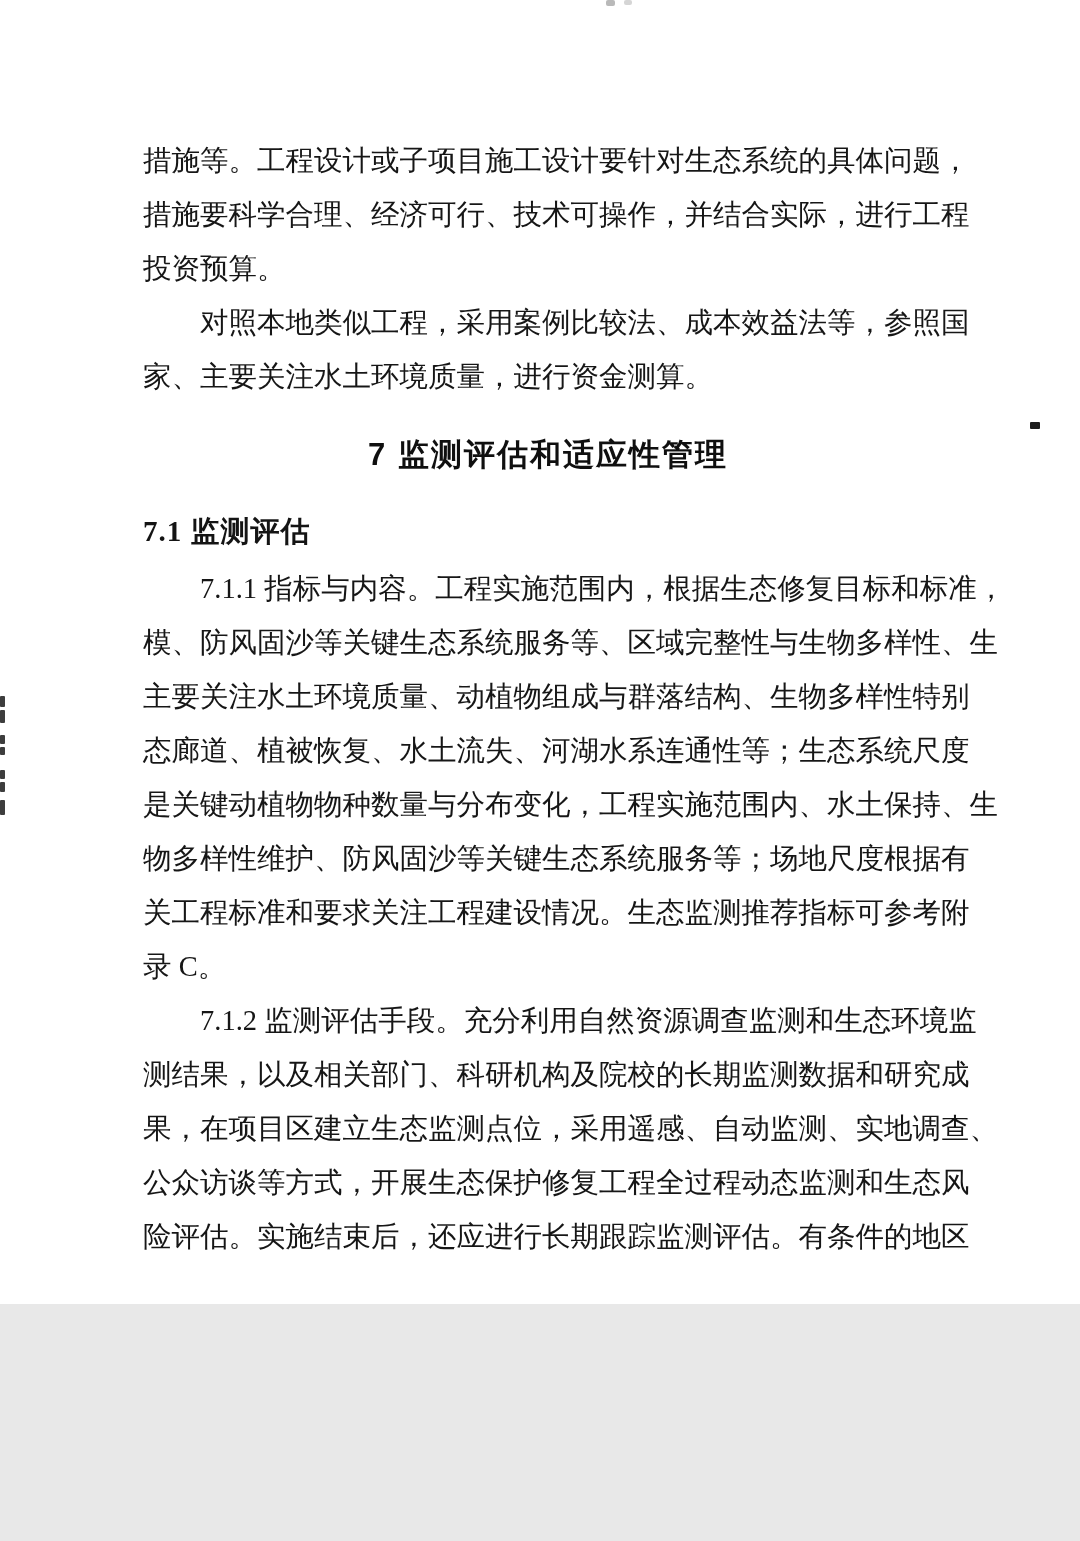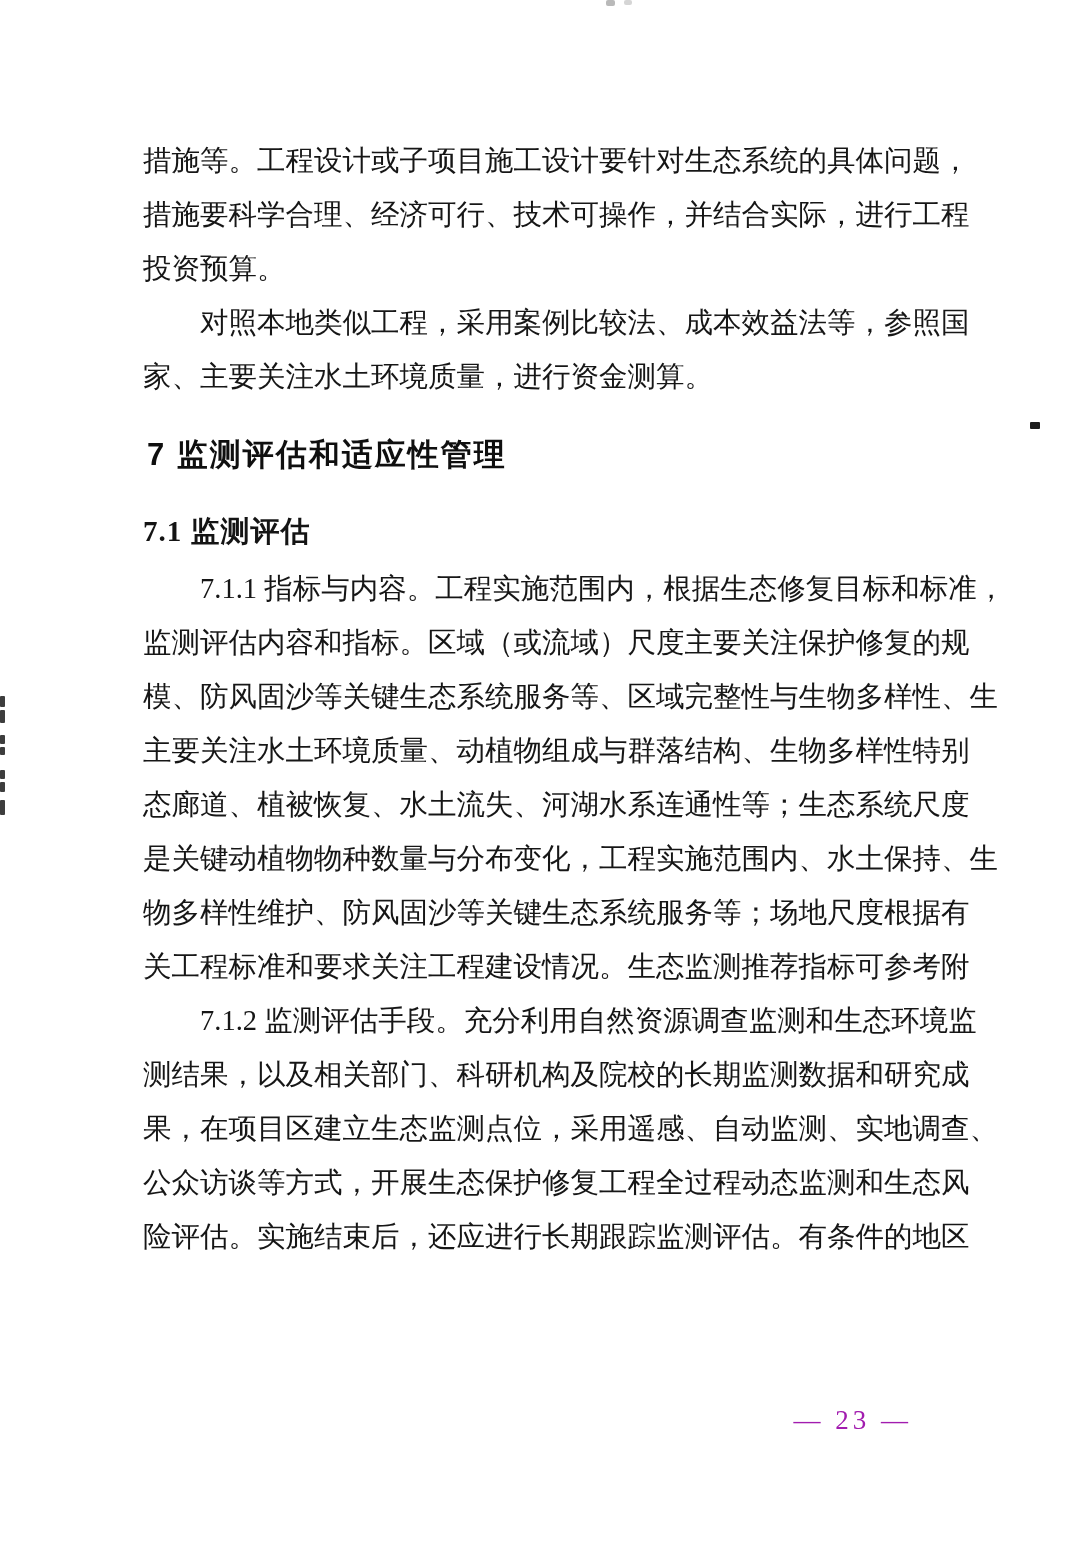--- a/index.html
+++ b/index.html
@@ -1,19 +1,19 @@
 <!DOCTYPE html>
 <html><head>
 <meta charset="utf-8">
 <style>
   html, body { margin: 0; padding: 0; background: #e8e8e8; }
   .page {
     position: relative;
     width: 1080px;
-    height: 1541px;
+    height: 1304px;
     background: #ffffff;
     overflow: hidden;
     font-family: "Liberation Serif", "DejaVu Serif", serif;
     color: #141414;
   }
   .content {
     position: absolute;
     left: 143px;
     top: 134px;
     width: 798px;
@@ -27,23 +27,24 @@
     white-space: nowrap;
     color: #161616;
   }
   .line.end { text-align-last: left; white-space: normal; }
   .line.indent { text-indent: 57px; }
   .h1 {
     font-family: "Liberation Sans", "DejaVu Sans", sans-serif;
     font-weight: 700;
     font-size: 31px;
     line-height: 54px;
-    margin: 24px 0 0 4px;
+    margin: 24px 0 0 12px;
     color: #0f0f0f;
     letter-spacing: 2px;
+    text-align: center;
   }
   .h2 {
     font-weight: 700;
     font-size: 29px;
     line-height: 54px;
     margin: 22px 0 4px 0;
     color: #141414;
     letter-spacing: 1px;
   }
   .footer {
@@ -96,27 +97,27 @@
       <div class="line indent">对照本地类似工程，采用案例比较法、成本效益法等，参照国</div>
       <div class="line end">家、主要关注水土环境质量，进行资金测算。</div>
     </div>
 
     <div class="h1">7 监测评估和适应性管理</div>
 
     <div class="h2">7.1 监测评估</div>
 
     <div class="para">
       <div class="line indent">7.1.1 指标与内容。工程实施范围内，根据生态修复目标和标准，</div>
-      <div class="line">监测评估内容和指标。区域（或流域）尺度主要关注保护修复的规</div>
       <div class="line">模、防风固沙等关键生态系统服务等、区域完整性与生物多样性、生</div>
       <div class="line">主要关注水土环境质量、动植物组成与群落结构、生物多样性特别</div>
       <div class="line">态廊道、植被恢复、水土流失、河湖水系连通性等；生态系统尺度</div>
       <div class="line">是关键动植物物种数量与分布变化，工程实施范围内、水土保持、生</div>
       <div class="line">物多样性维护、防风固沙等关键生态系统服务等；场地尺度根据有</div>
       <div class="line">关工程标准和要求关注工程建设情况。生态监测推荐指标可参考附</div>
+      <div class="line end">录 C。</div>
     </div>
 
     <div class="para">
       <div class="line indent">7.1.2 监测评估手段。充分利用自然资源调查监测和生态环境监</div>
       <div class="line">测结果，以及相关部门、科研机构及院校的长期监测数据和研究成</div>
       <div class="line">果，在项目区建立生态监测点位，采用遥感、自动监测、实地调查、</div>
       <div class="line">公众访谈等方式，开展生态保护修复工程全过程动态监测和生态风</div>
       <div class="line">险评估。实施结束后，还应进行长期跟踪监测评估。有条件的地区</div>
     </div>
 

